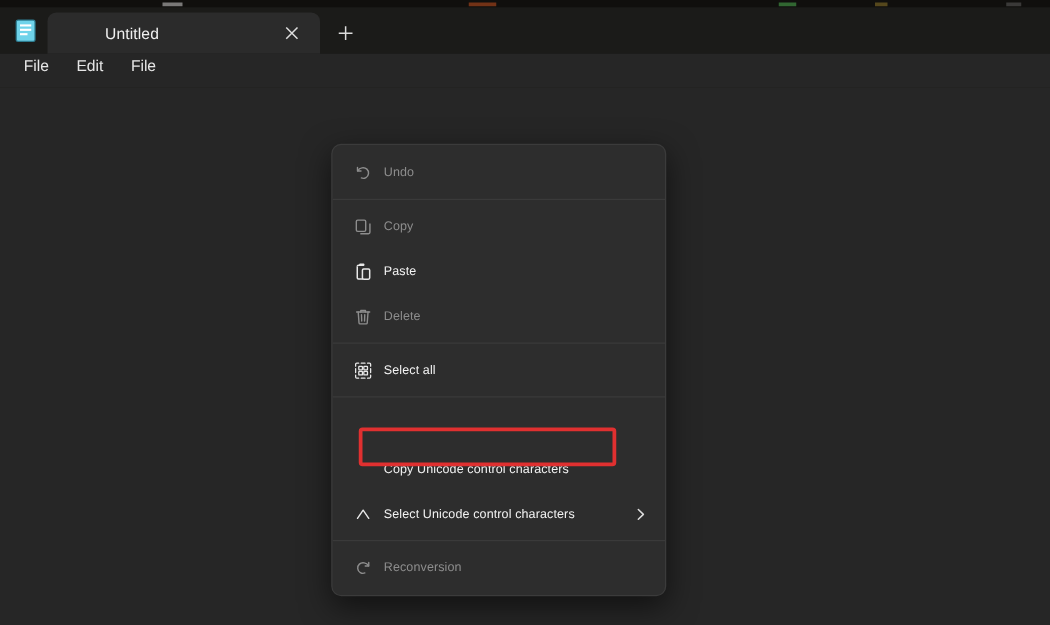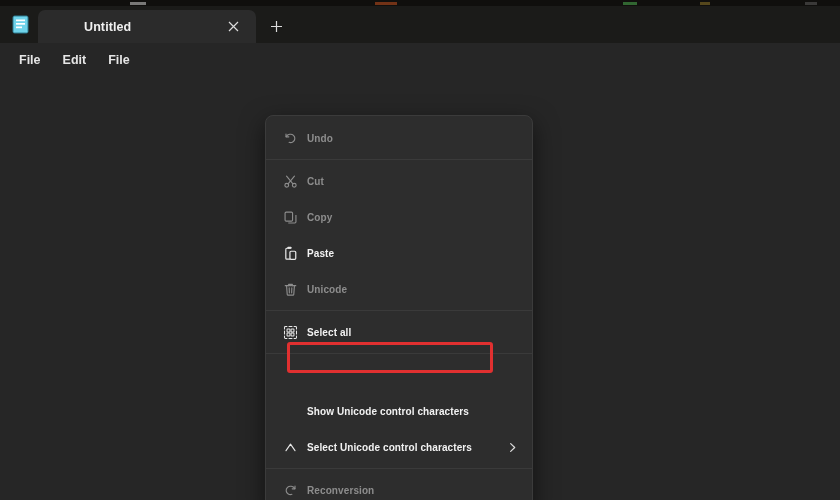--- a/index.html
+++ b/index.html
@@ -14,21 +14,20 @@
     font-family: "Liberation Sans", sans-serif;
     -webkit-font-smoothing: antialiased;
   }
 
   #app {
     position: relative;
     width: 840px;
     height: 500px;
     background: #262626;
     overflow: hidden;
-    font-weight: bold;
   }
 
   
   .desktop-strip {
     position: absolute;
     left: 0; top: 0;
     width: 840px; height: 8px;
     background: #100f0d;
   }
   .desktop-strip .speck {
@@ -100,21 +99,21 @@
     justify-content: center;
     color: #dcdcdc;
   }
 
   
   .menubar {
     position: relative;
     height: 27px;
     background: #262626;
     display: flex;
-    align-items: flex-end;
+    align-items: flex-start;
     padding-left: 8px;
   }
   .menubar-item {
     font-size: 12.5px;
     color: #e6e6e6;
     padding: 3px 11px;
     border-radius: 4px;
     white-space: nowrap;
   }
 
@@ -246,31 +245,20 @@
         <svg width="15" height="15" viewBox="0 0 16 16" fill="none" stroke-width="1.2" stroke-linecap="round">
           <path d="M3.2 6.2 L3.2 3.2 M3.2 6.2 L6.2 6.2"></path>
           <path d="M3.4 6.0 C5.0 3.2 9.0 2.6 11.2 4.6 C13.4 6.6 13.0 10.3 10.4 11.8 C9.2 12.5 7.7 12.6 6.5 12.1"></path>
         </svg>
       </span>
       <span class="mi-label">Undo</span>
     </div>
 
     <div class="sep"></div>
 
-    <div class="mi disabled">
-      <span class="mi-icon">
-        <svg width="15" height="15" viewBox="0 0 16 16" fill="none" stroke-width="1.2" stroke-linecap="round">
-          <circle cx="4" cy="12" r="2"></circle>
-          <circle cx="12" cy="12" r="2"></circle>
-          <path d="M5.4 10.6 L12.2 2.2"></path>
-          <path d="M10.6 10.6 L3.8 2.2"></path>
-        </svg>
-      </span>
-      <span class="mi-label">Cut</span>
-    </div>
 
     <div class="mi disabled">
       <span class="mi-icon">
         <svg width="15" height="15" viewBox="0 0 16 16" fill="none" stroke-width="1.2" stroke-linejoin="round">
           <rect x="2.2" y="2.2" width="8" height="9.6" rx="1.2"></rect>
           <path d="M5.6 13.8 L12.6 13.8 C13.3 13.8 13.8 13.3 13.8 12.6 L13.8 5.2"></path>
         </svg>
       </span>
       <span class="mi-label">Copy</span>
     </div>
@@ -289,21 +277,21 @@
 
     <div class="mi disabled">
       <span class="mi-icon">
         <svg width="15" height="15" viewBox="0 0 16 16" fill="none" stroke-width="1.2" stroke-linecap="round" stroke-linejoin="round">
           <path d="M2.4 3.9 L13.6 3.9"></path>
           <path d="M6.0 3.9 L6.0 2.5 L10.0 2.5 L10.0 3.9"></path>
           <path d="M3.8 3.9 L4.5 13.2 C4.55 13.7 4.9 14 5.4 14 L10.6 14 C11.1 14 11.45 13.7 11.5 13.2 L12.2 3.9"></path>
           <path d="M6.6 6.2 L6.8 11.6 M9.4 6.2 L9.2 11.6"></path>
         </svg>
       </span>
-      <span class="mi-label">Unicode</span>
+      <span class="mi-label">Delete</span>
     </div>
 
     <div class="sep"></div>
 
     <div class="mi">
       <span class="mi-icon">
         <svg width="15" height="15" viewBox="0 0 16 16" fill="none" stroke-width="1.1" stroke-linecap="round">
           <path d="M1.6 4.2 L1.6 2.6 C1.6 2.1 2.1 1.6 2.6 1.6 L4.2 1.6"></path>
           <path d="M11.8 1.6 L13.4 1.6 C13.9 1.6 14.4 2.1 14.4 2.6 L14.4 4.2"></path>
           <path d="M14.4 11.8 L14.4 13.4 C14.4 13.9 13.9 14.4 13.4 14.4 L11.8 14.4"></path>
@@ -319,21 +307,21 @@
     </div>
 
     <div class="sep"></div>
 
     <div class="mi">
       <span class="mi-icon"></span>
     </div>
 
     <div class="mi">
       <span class="mi-icon"></span>
-      <span class="mi-label">Show Unicode control characters</span>
+      <span class="mi-label">Copy Unicode control characters</span>
     </div>
 
     <div class="mi">
       <span class="mi-icon">
         <svg width="15" height="15" viewBox="0 0 16 16" fill="none" stroke-width="1.2" stroke-linecap="round" stroke-linejoin="round">
           <path d="M3.2 11.4 L8 4.4 L12.8 11.4"></path>
         </svg>
       </span>
       <span class="mi-label">Select Unicode control characters</span>
       <span class="mi-sub">

